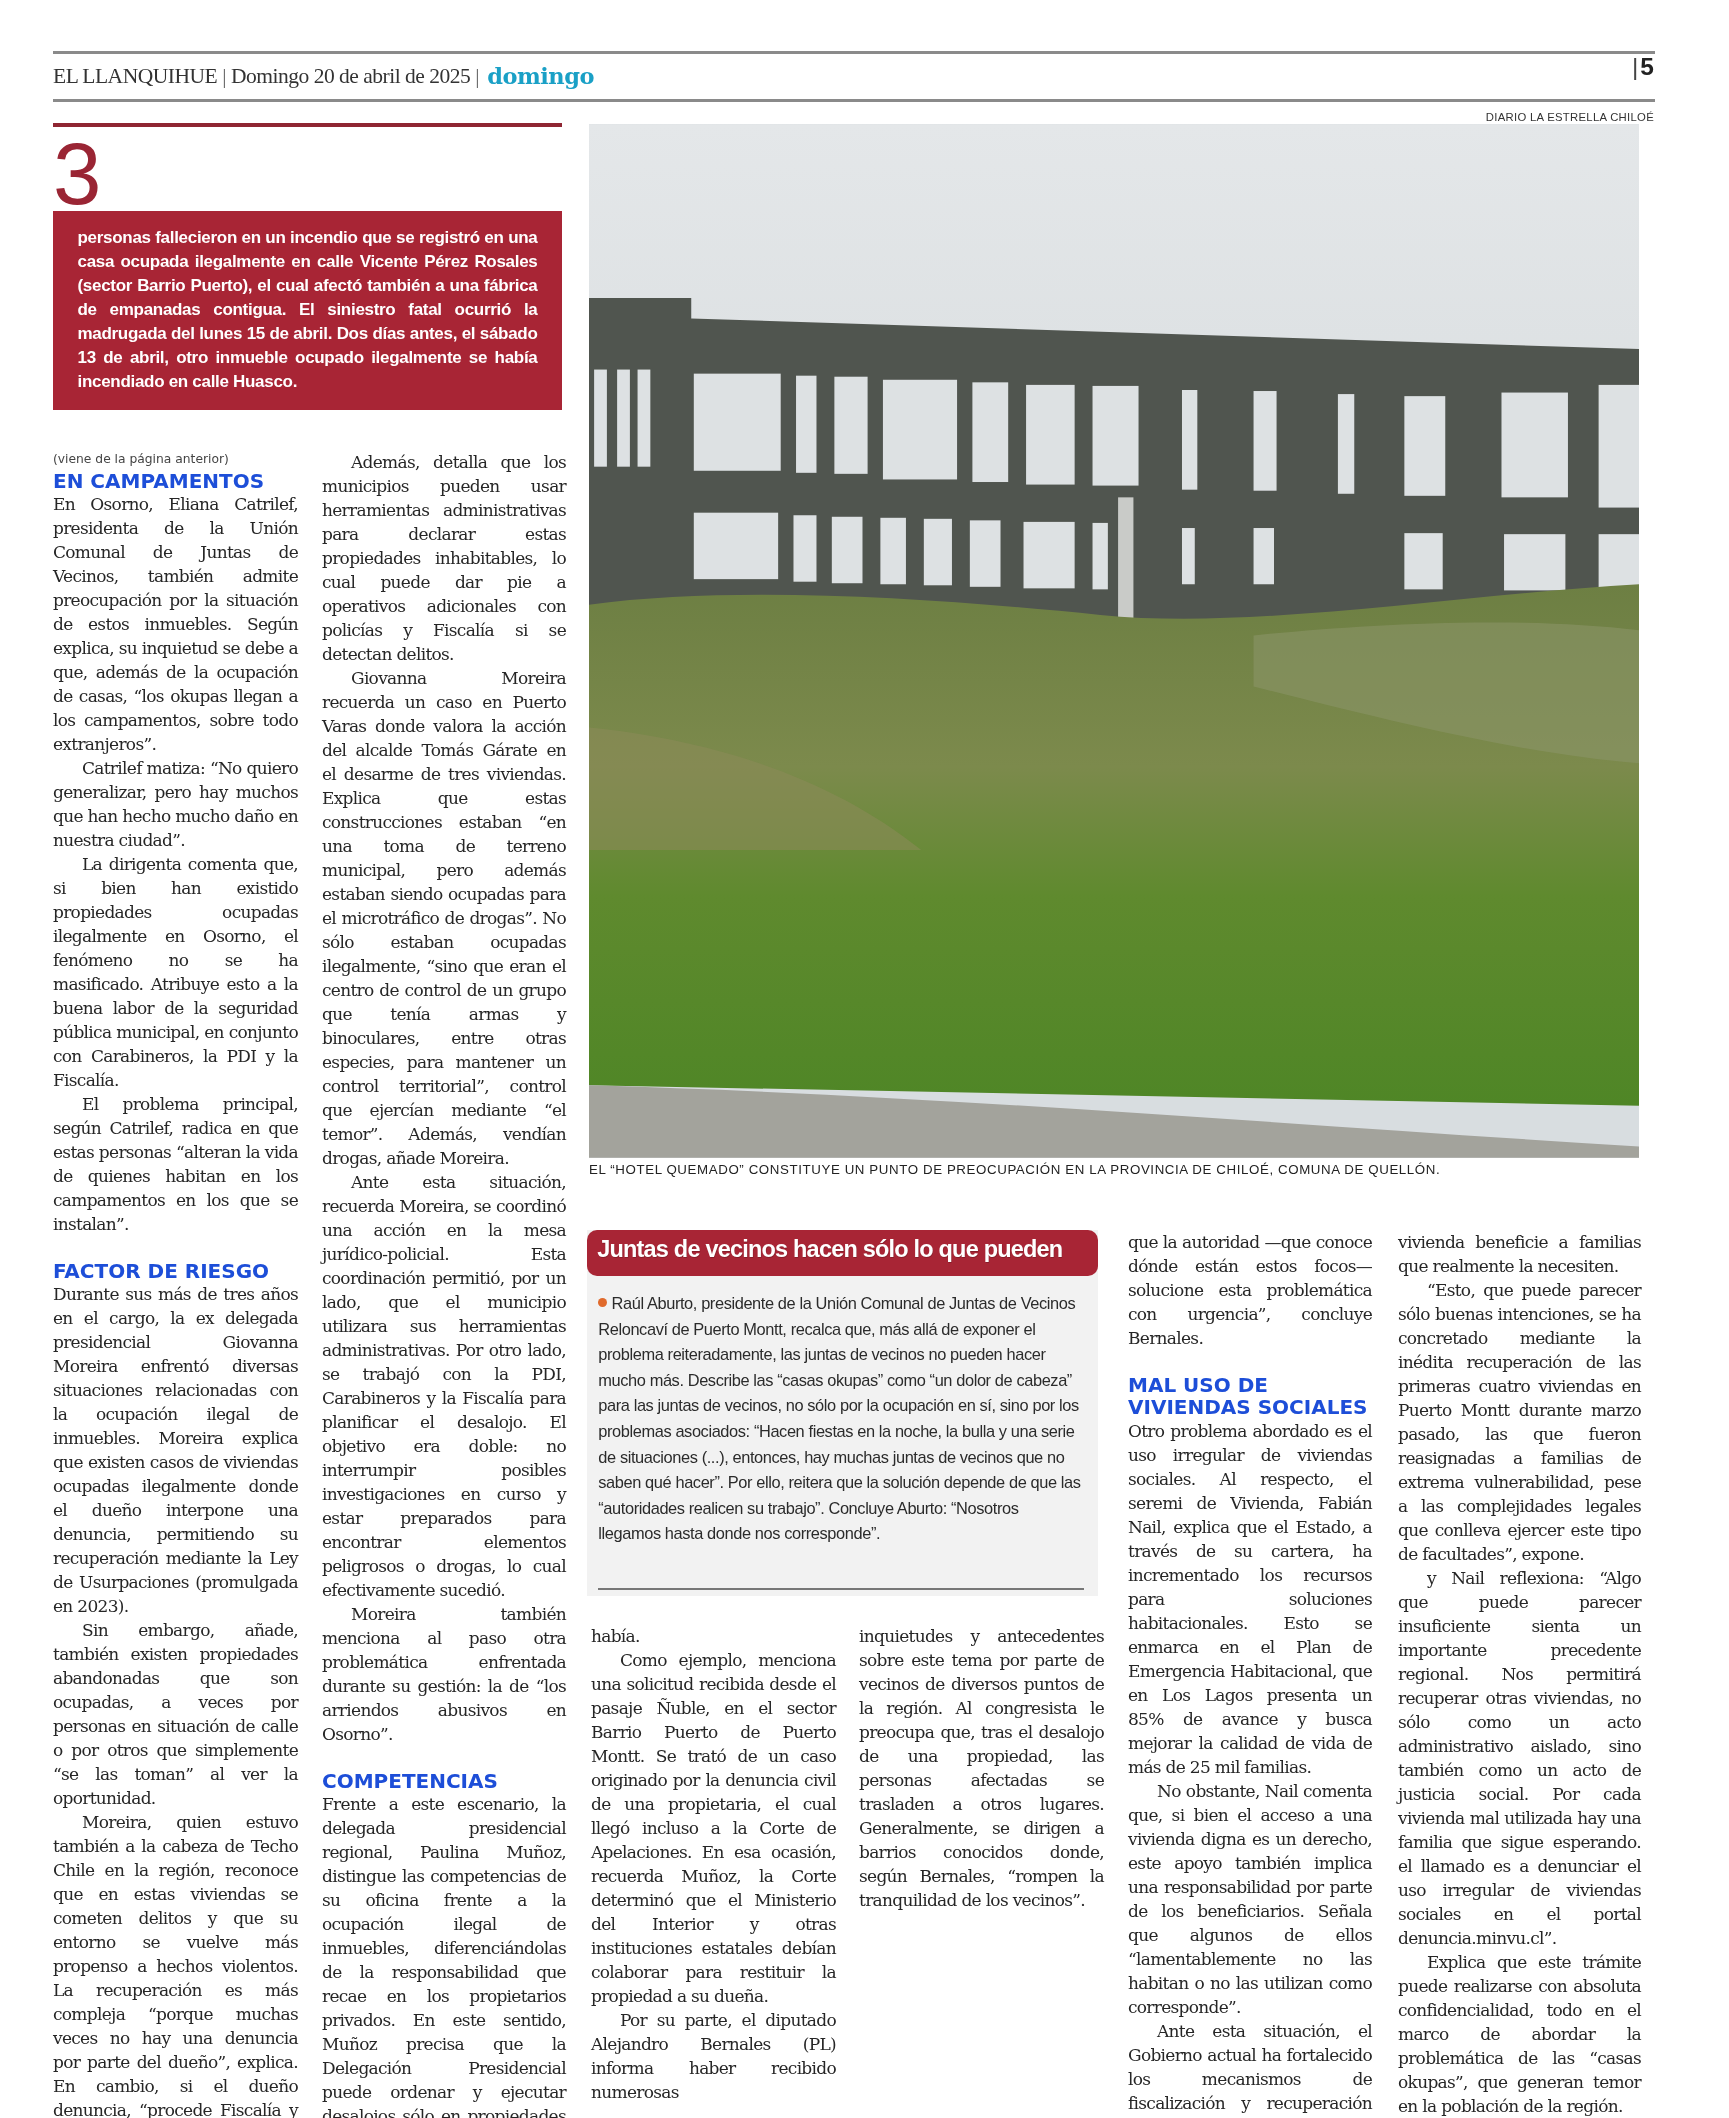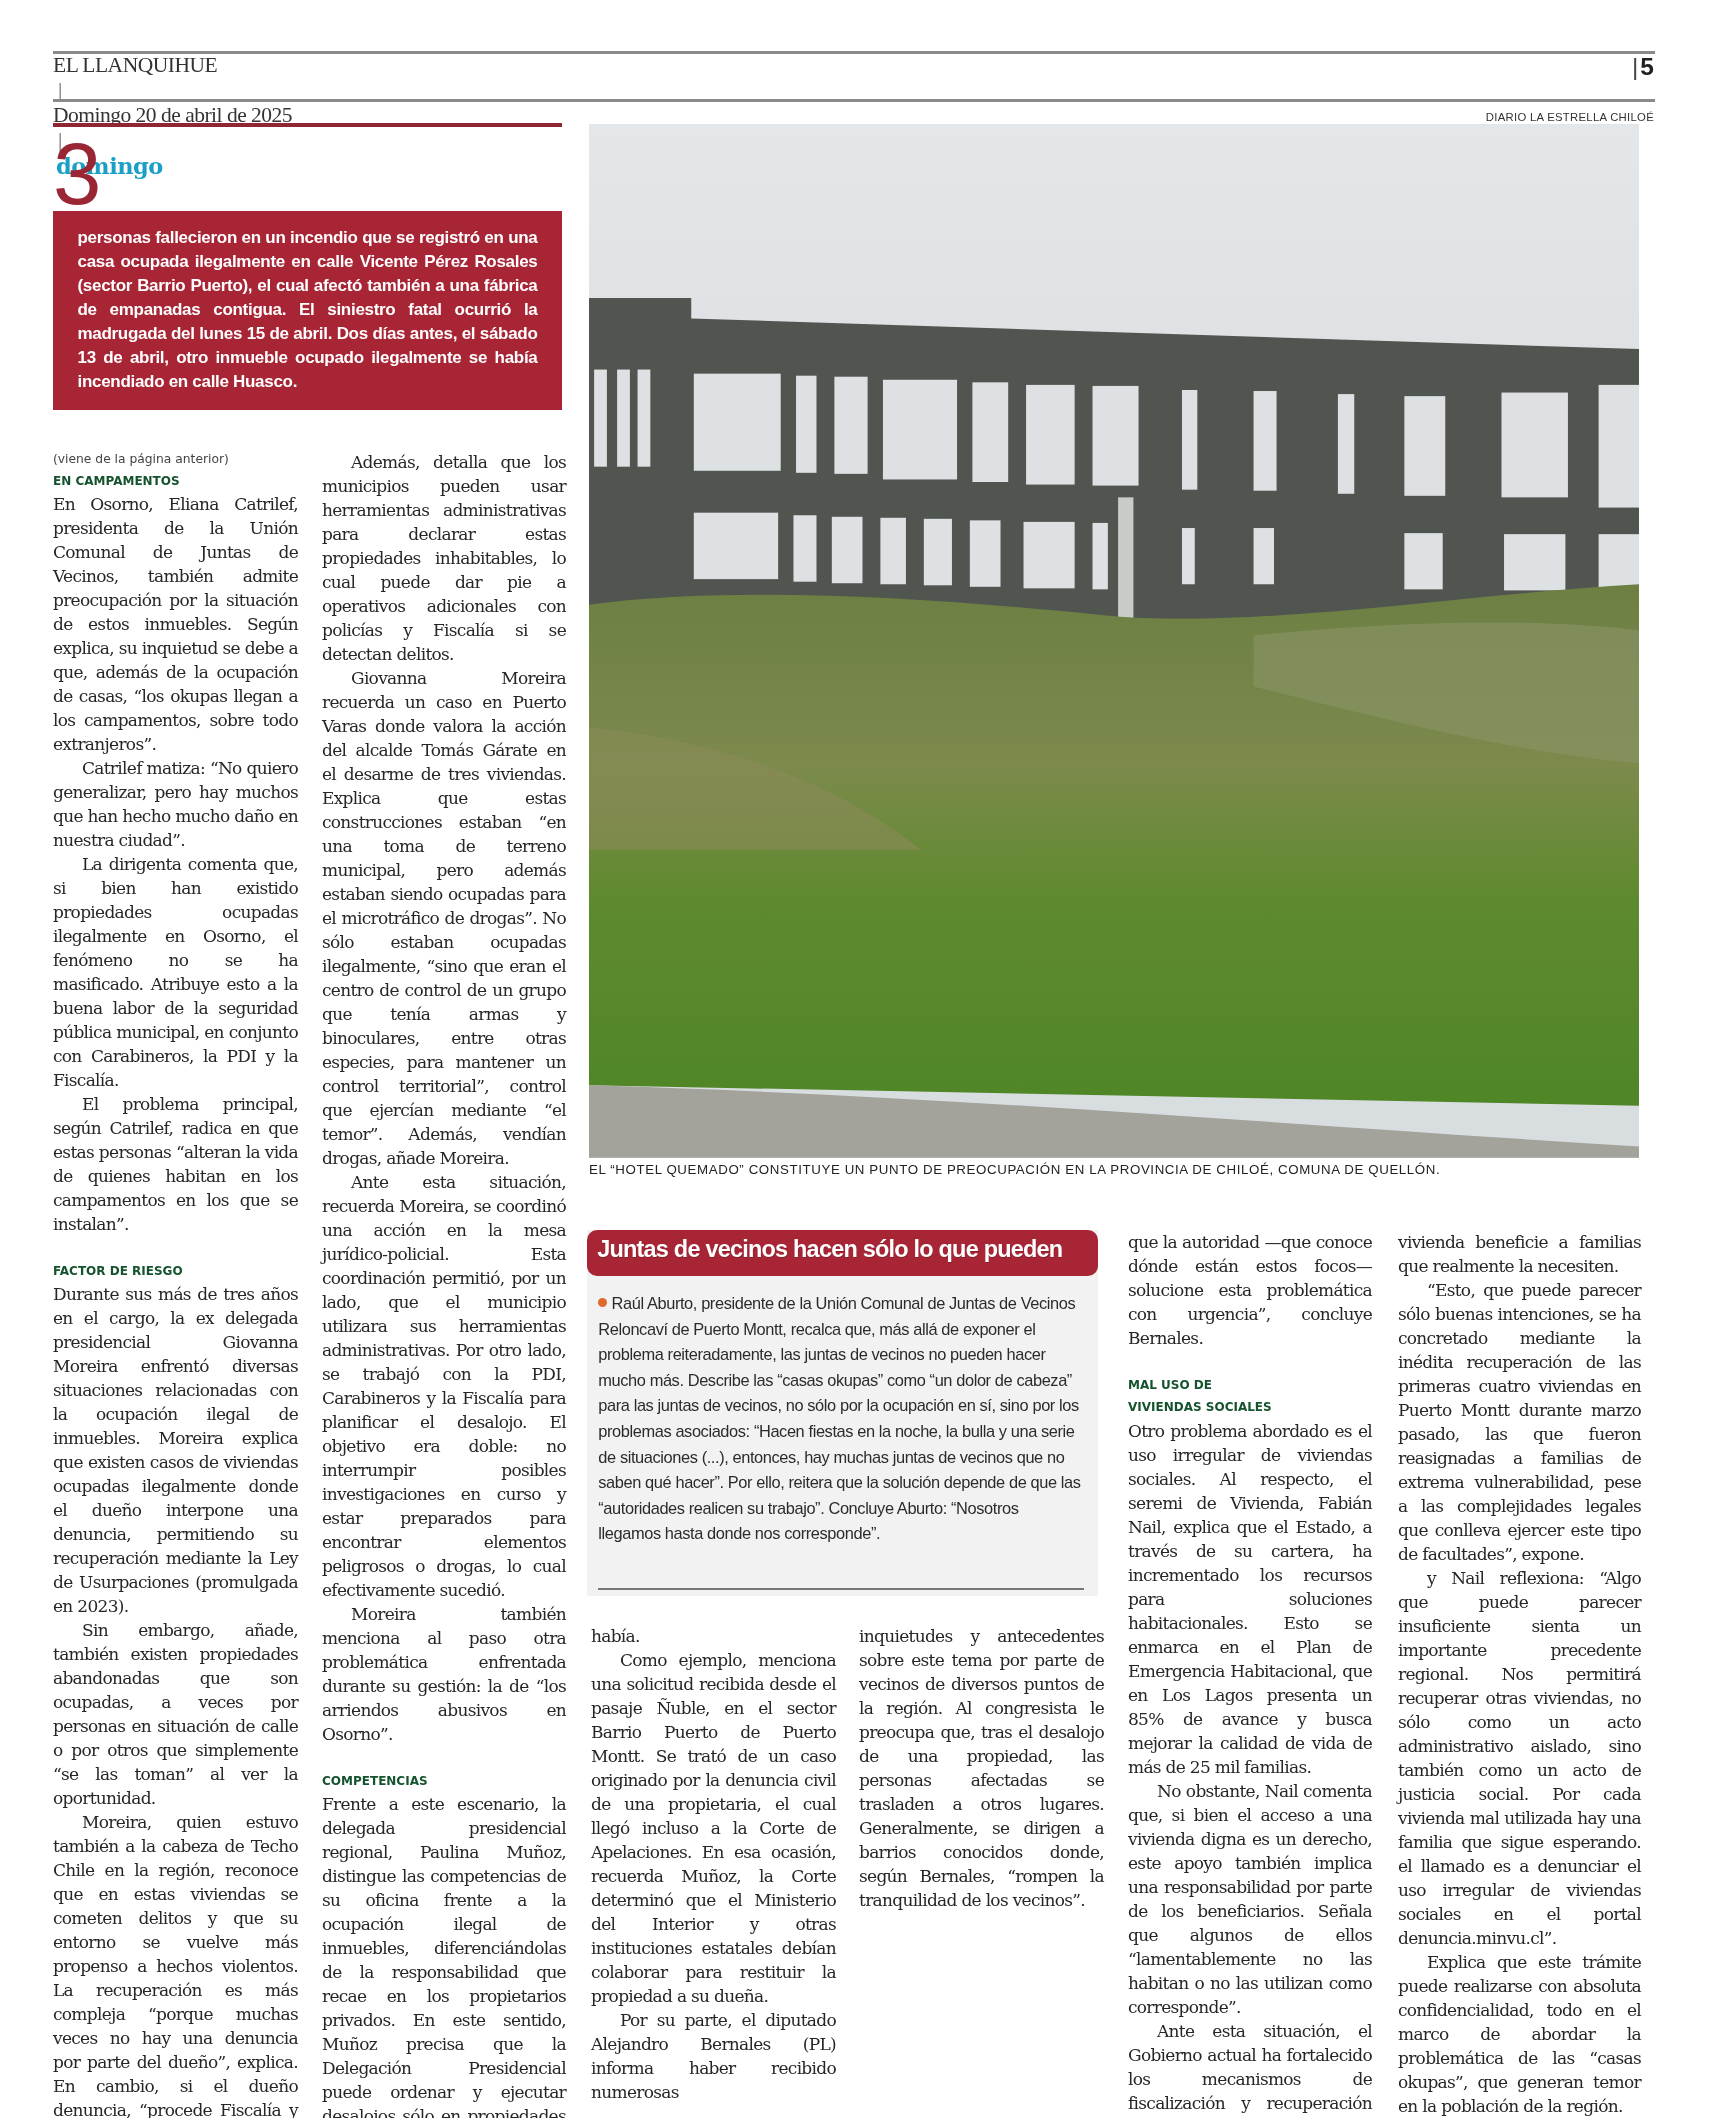--- a/index.html
+++ b/index.html
@@ -1,38 +1,38 @@
 <!DOCTYPE html>
 <html style="font-size:8.2px"><head>
 <meta charset="utf-8">
 <style>
   html, body { margin: 0; padding: 0; background: #ffffff; }
   body { width: 1729px; height: 2119px; position: relative; overflow: hidden; color: #1e1e1e; }
 
   
   .rule { position: absolute; left: 53px; width: 1602px; height: 2.6px; background: #8a8a8a; }
-  .masthead { position: absolute; left: 53px; top: 53px; height: 36px; display: flex; align-items: flex-start; font-size: 21.5px; color: #333; letter-spacing: -0.5px; flex-direction: column; }
+  .masthead { position: absolute; left: 53px; top: 53px; height: 36px; display: flex; align-items: flex-end; font-size: 21.5px; color: #333; letter-spacing: -0.5px; }
   .masthead .pub { font-family: "Liberation Serif", serif; letter-spacing: -0.5px; }
   .masthead .sep { color: #666; margin: 0 5.1px; }
   .masthead .section { color: #1aa0c6; font-family: "DejaVu Serif", serif; font-weight: bold; font-size: 22.5px; margin-left: 3.1px; }
   .pagenum { position: absolute; right: 75px; top: 53px; font-size: 24.5px; font-weight: bold; font-family: "Liberation Sans", sans-serif; color: #222; }
   .pagenum .bar { font-weight: normal; color: #444; margin-right: 2px; }
   .credit { position: absolute; right: 75px; top: 111px; font-size: 11.3px; font-family: "Liberation Sans", sans-serif; color: #333; letter-spacing: 0.3px; }
 
   
   .stat-top-rule { position: absolute; left: 53px; top: 123px; width: 509px; height: 4.1px; background: #8f2632; }
   .stat-number { position: absolute; left: 53px; top: 130px; font-family: "Liberation Sans", sans-serif; font-size: 87px; line-height: 1; color: #9a2534; font-weight: normal; }
   .stat-box { position: absolute; left: 53px; top: 211px; width: 509px; height: 199px; background: #a82535; box-sizing: border-box; padding: 15.3px 24.5px 10.2px 24.5px; }
   .stat-text { color: #ffffff; font-family: "Liberation Sans", sans-serif; font-weight: bold; font-size: 17px; line-height: 24px; text-align: justify; letter-spacing: -0.3px; }
 
   
   .col { position: absolute; font-family: "DejaVu Serif", serif; font-size: 17px; line-height: 24px; color: #262626; text-align: justify; letter-spacing: -0.7px; }
   .col p { margin: 0; text-indent: 29px; }
   .col p.first { text-indent: 0; }
-  .col h3 { margin: 0; font-family: "DejaVu Sans", sans-serif; font-weight: bold; font-size: 12px; line-height: 22.5px; letter-spacing: 0; color: #14532d; text-align: left; }
+  .col h3 { margin: 0; font-family: "DejaVu Sans", sans-serif; font-weight: bold; font-size: 20px; line-height: 22.5px; letter-spacing: 0; color: #1d4ed8; text-align: left; }
   .kicker { font-family: "DejaVu Sans", sans-serif; font-size: 12.3px; color: #444; line-height: 20.5px; letter-spacing: 0; }
   .gap { height: 23.5px; }
 
   
   .photo { position: absolute; left: 589px; top: 124px; width: 1050px; height: 1034px; overflow: hidden; background: #d8dde0; }
   .photo svg { display: block; }
   .caption { position: absolute; left: 589px; top: 1162px; font-family: "Liberation Sans", sans-serif; font-size: 13.3px; letter-spacing: 0.6px; color: #222; }
 
   
   .box { position: absolute; left: 587px; top: 1230px; width: 511px; height: 366px; background: #f2f2f2; }

